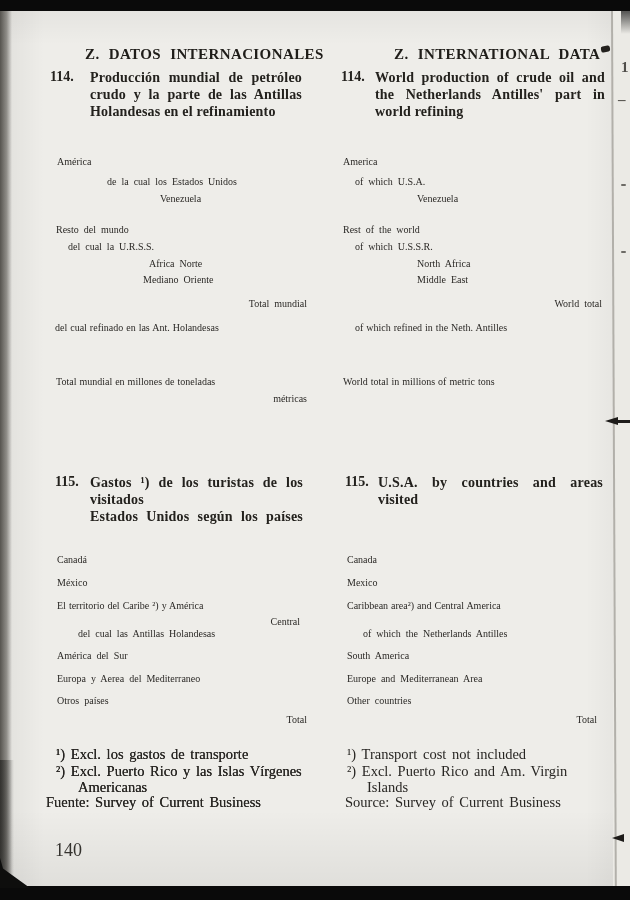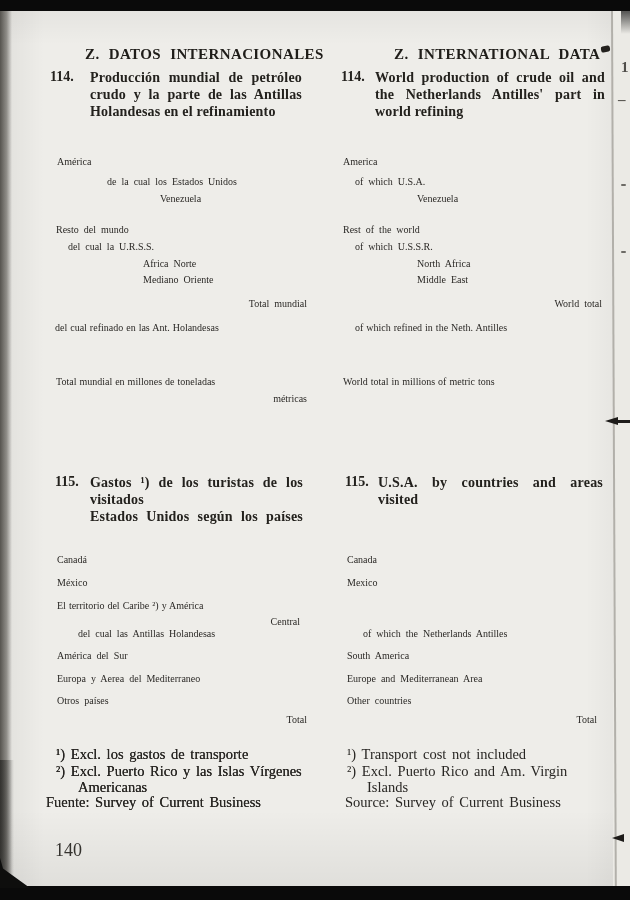--- a/index.html
+++ b/index.html
@@ -86,21 +86,21 @@
     <div class="tl">the Netherlands Antilles' part in</div>
     <div class="tl last">world refining</div>
   </div>
 
   <div class="colL">
     <div class="row" style="left:12px;top:153px;">América</div>
     <div class="row" style="left:38px;top:173px;margin-left:24px;">de la cual los Estados Unidos</div>
     <div class="row" style="left:115px;top:190px;">Venezuela</div>
     <div class="row" style="left:11px;top:221px;">Resto del mundo</div>
     <div class="row" style="left:23px;top:238px;">del cual la U.R.S.S.</div>
-    <div class="row" style="left:98px;top:255px;font-family:Liberation Serif, serif;">Africa Norte</div>
+    <div class="row" style="left:104px;top:255px;font-family:Liberation Serif, serif;">Africa Norte</div>
     <div class="row" style="left:98px;top:271px;">Mediano Oriente</div>
     <div class="row r" style="top:295px;">Total mundial</div>
     <div class="row tight" style="left:10px;top:319px;">del cual refinado en las Ant. Holandesas</div>
     <div class="row tight" style="left:11px;top:373px;">Total mundial en millones de toneladas</div>
     <div class="row r" style="top:390px;">métricas</div>
 
     <div class="row" style="left:12px;top:551px;">Canadá</div>
     <div class="row" style="left:12px;top:574px;">México</div>
     <div class="row tight" style="left:12px;top:597px;">El territorio del Caribe ²) y América</div>
     <div class="row r" style="top:613px;right:7px;">Central</div>
@@ -123,20 +123,21 @@
     <div class="row" style="left:0px;top:221px;">Rest of the world</div>
     <div class="row" style="left:12px;top:238px;">of which U.S.S.R.</div>
     <div class="row" style="left:74px;top:255px;">North Africa</div>
     <div class="row" style="left:74px;top:271px;">Middle East</div>
     <div class="row r" style="top:295px;">World total</div>
     <div class="row tight" style="left:12px;top:319px;">of which refined in the Neth. Antilles</div>
     <div class="row tight" style="left:0px;top:373px;">World total in millions of metric tons</div>
 
     <div class="row" style="left:4px;top:551px;">Canada</div>
     <div class="row" style="left:4px;top:574px;">Mexico</div>
+    <div class="row tight" style="left:4px;top:597px;">Caribbean area²) and Central America</div>
     <div class="row" style="left:20px;top:625px;">of which the Netherlands Antilles</div>
     <div class="row" style="left:4px;top:647px;font-family:Liberation Serif, serif;">South America</div>
     <div class="row" style="left:4px;top:670px;">Europe and Mediterranean Area</div>
     <div class="row" style="left:4px;top:692px;">Other countries</div>
     <div class="row r" style="top:711px;right:5px;">Total</div>
 
     <div class="fn" style="left:4px;top:763px;">²) Excl. Puerto Rico and Am. Virgin</div>
     <div class="fn" style="left:4px;top:746px;">¹) Transport cost not included</div>
     <div class="fn" style="left:24px;top:779px;">Islands</div>
     <div class="fn" style="left:2px;top:794px;">Source: Survey of Current Business</div>

